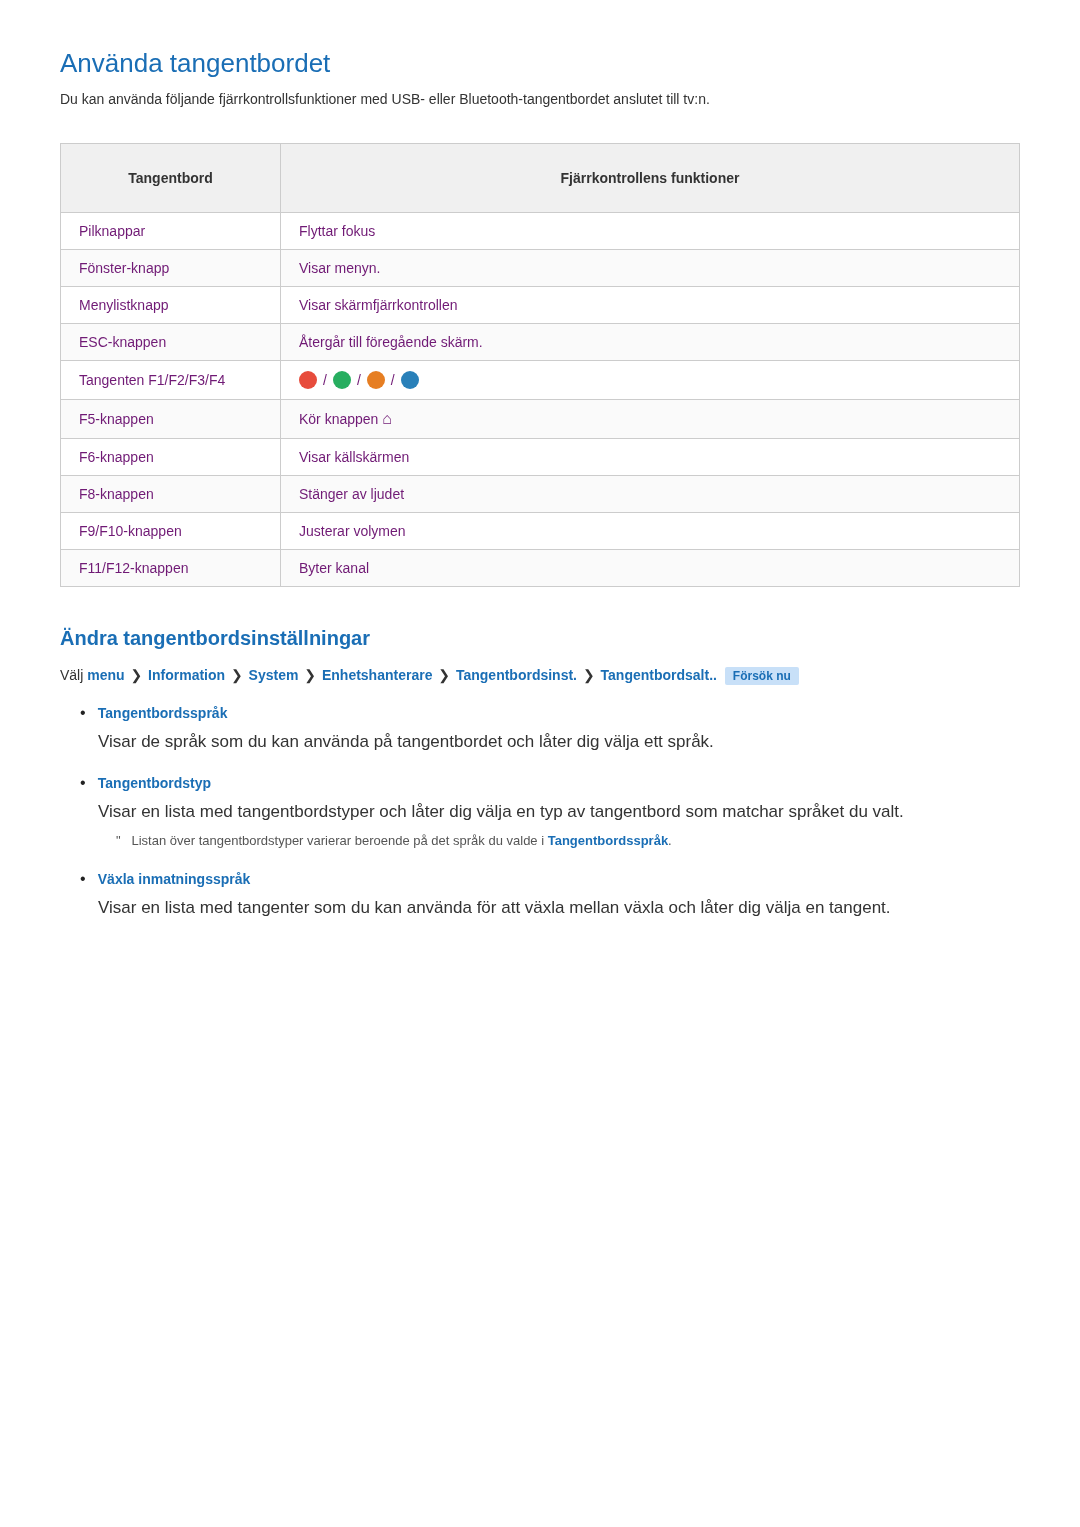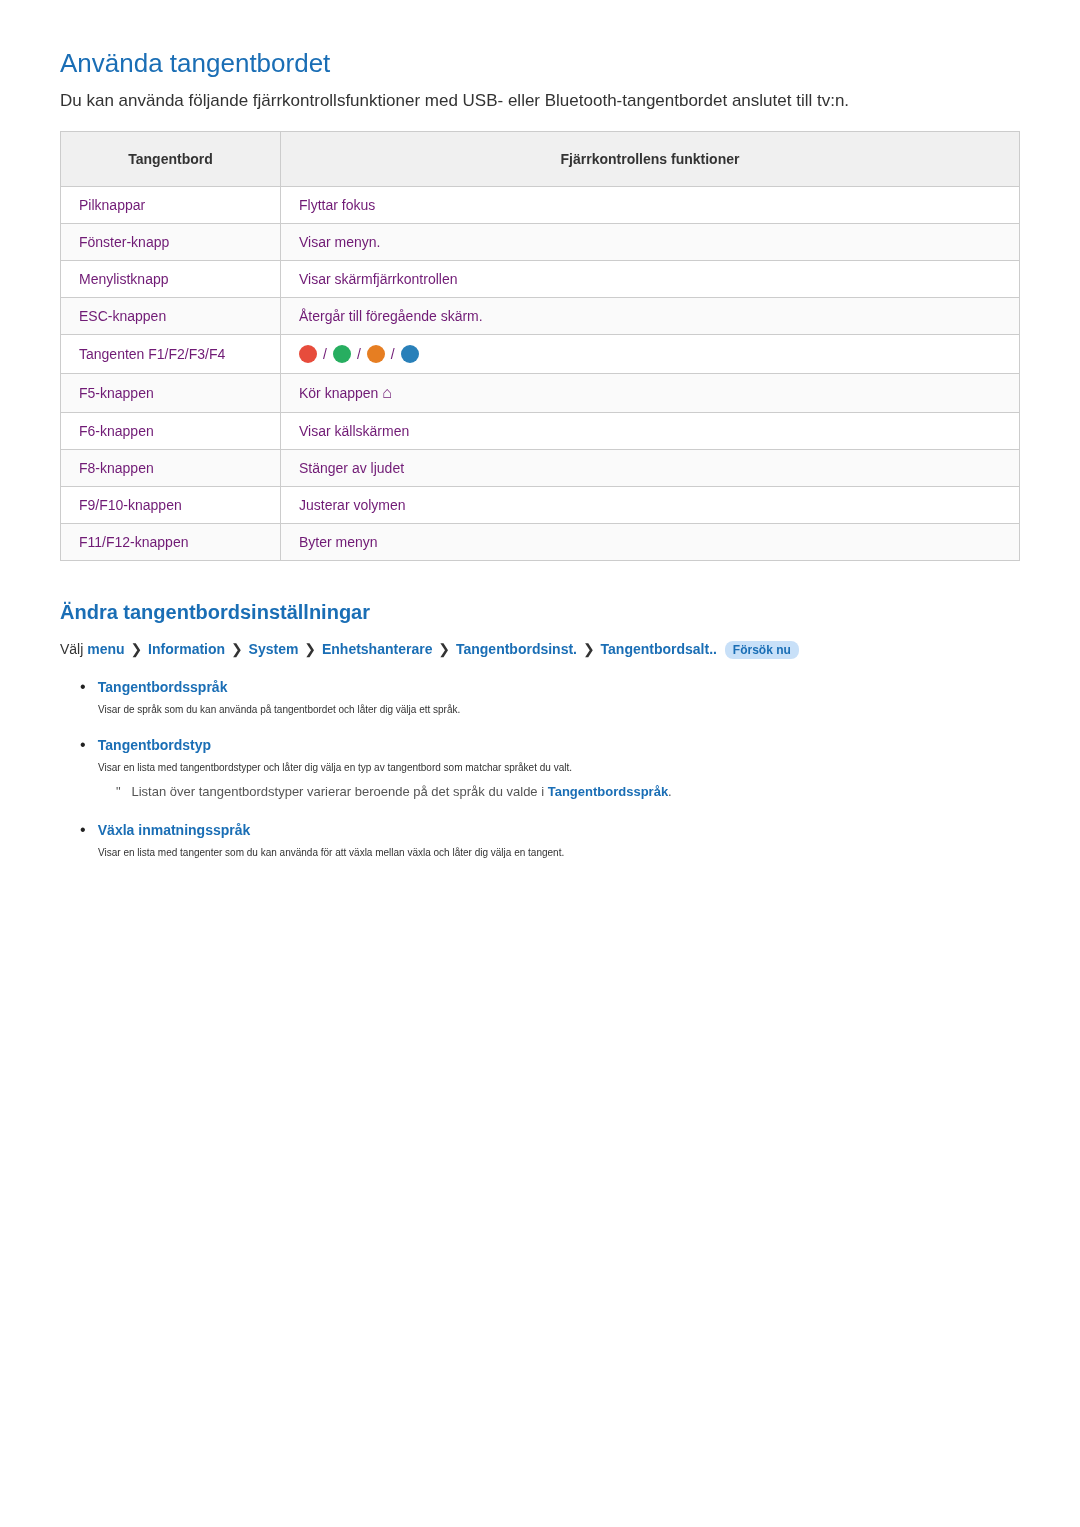--- a/index.html
+++ b/index.html
@@ -18,40 +18,40 @@
     }
 
     .page-title {
       font-size: 26px;
       font-weight: 400;
       color: #1a6eb5;
       margin-bottom: 12px;
     }
 
     .intro-text {
-      font-size: 17px;
-      color: #333;
-      margin-bottom: 20px;
+      font-size: 14px;
+      color: #333;
+      margin-bottom: 36px;
     }
 
     
     .keyboard-table {
       width: 100%;
       border-collapse: collapse;
       border: 1px solid #cccccc;
       margin-bottom: 40px;
     }
 
     .keyboard-table thead tr {
       background: #f0f0f0;
     }
 
     .keyboard-table th {
       border: 1px solid #cccccc;
-      padding: 19px 18px;
+      padding: 26px 18px;
       font-weight: 600;
       font-size: 14px;
       color: #333;
       text-align: center;
     }
 
     .keyboard-table td {
       border: 1px solid #cccccc;
       padding: 10px 18px;
       font-size: 14px;
@@ -116,21 +116,21 @@
     .nav-path .link-blue {
       color: #1a6eb5;
       font-weight: 600;
     }
 
     .nav-path .badge-try {
       background: #c8e0f8;
       color: #1a6eb5;
       font-size: 12px;
       padding: 2px 8px;
-      border-radius: 8px;
+      border-radius: 2px;
       font-weight: 600;
       margin-left: 4px;
     }
 
     
     .bullet-section {
       margin-bottom: 12px;
       padding-left: 20px;
     }
 
@@ -147,21 +147,21 @@
     }
 
     .bullet-title {
       font-size: 14px;
       font-weight: 700;
       color: #1a6eb5;
       display: inline;
     }
 
     .bullet-desc {
-      font-size: 10px;
+      font-size: 17px;
       color: #333;
       margin-top: 6px;
       margin-left: 18px;
       line-height: 1.6;
     }
 
     .sub-note {
       font-size: 13px;
       color: #555;
       margin-top: 6px;
@@ -250,21 +250,21 @@
       <td>Stänger av ljudet</td>
     </tr>
 
     <tr>
       <td>F9/F10-knappen</td>
       <td>Justerar volymen</td>
     </tr>
 
     <tr>
       <td>F11/F12-knappen</td>
-      <td>Byter menyn</td>
+      <td>Byter kanal</td>
     </tr>
   </tbody>
 </table>
 
 <h2 class="section-heading">Ändra tangentbordsinställningar</h2>
 
 <div class="nav-path">
   <span>Välj </span>
   <span class="link-blue">menu</span>
   <span class="chevron"> ❯ </span>

